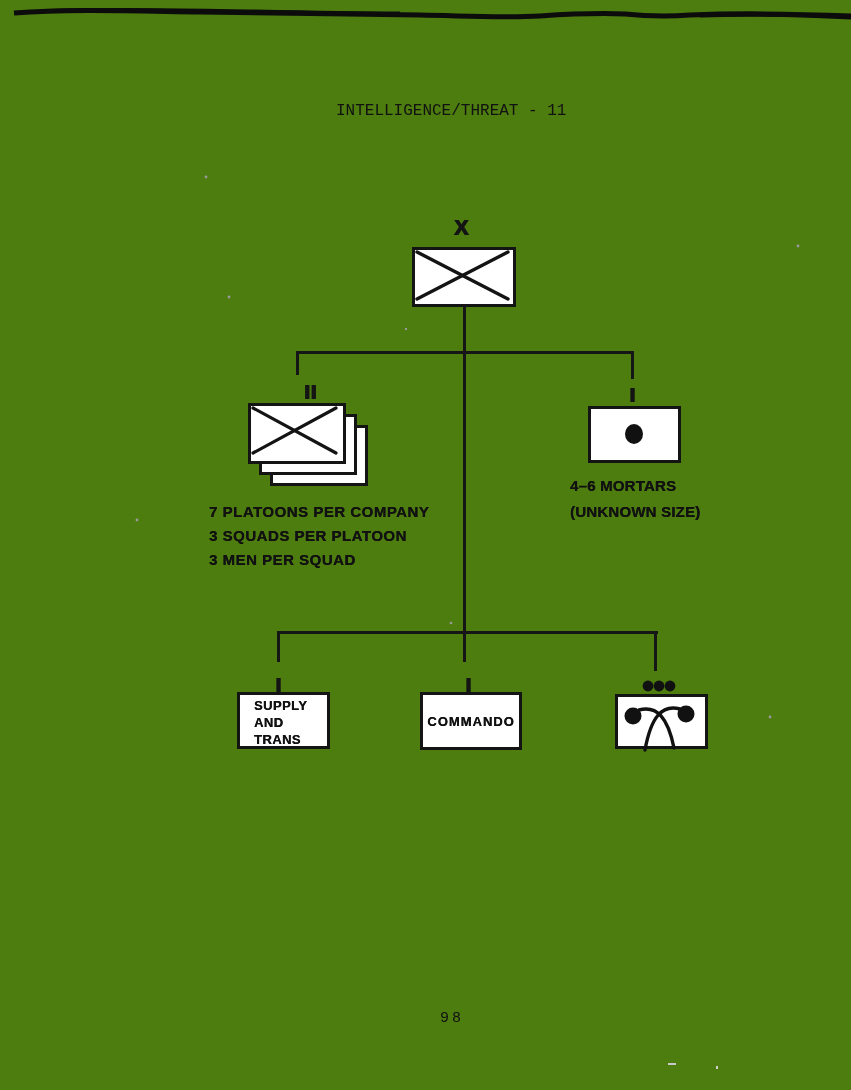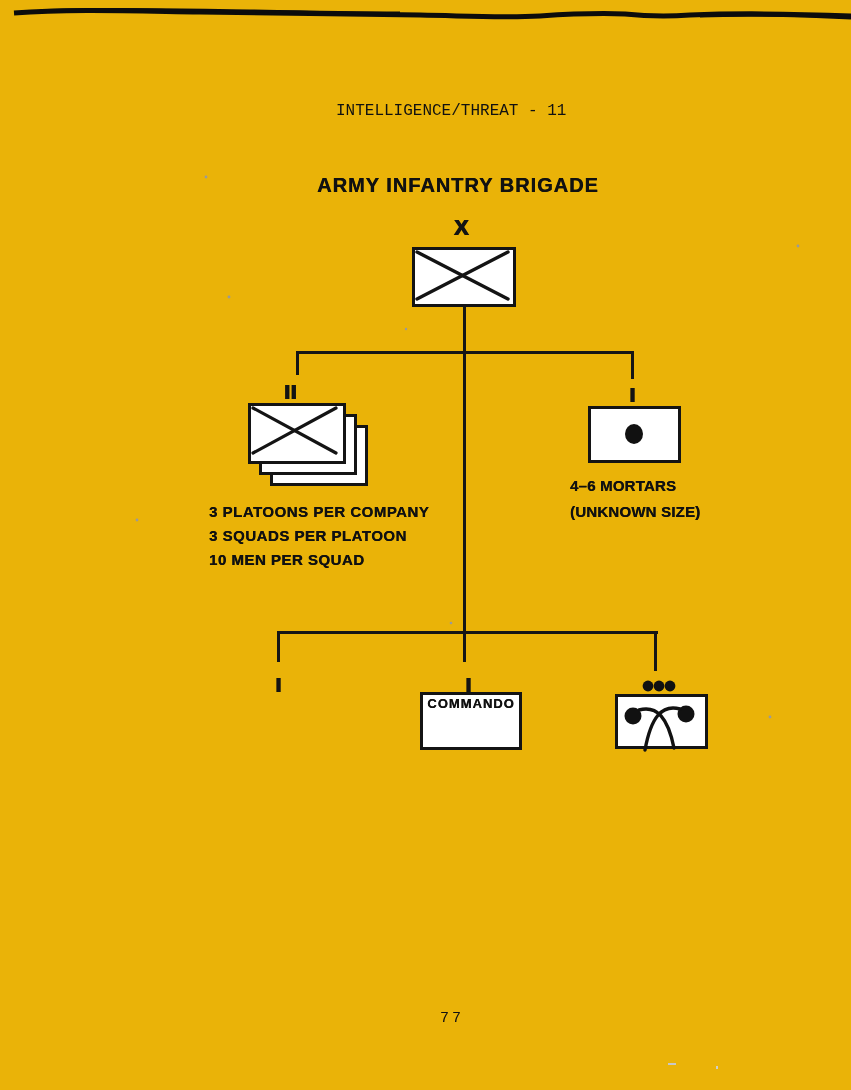--- a/index.html
+++ b/index.html
@@ -1,17 +1,17 @@
 <!DOCTYPE html>
 <html><head>
 <meta charset="utf-8">
 <style>
   html,body{margin:0;padding:0;background:#e8e8e8;}
   .page{
-    position:relative;width:851px;height:1090px;background:#eab308;
+    position:relative;width:851px;height:1090px;background:#4d7c0f;
     font-family:"Liberation Sans",sans-serif;color:#111;overflow:hidden;
     margin:0 auto;
   }
   .abs{position:absolute;}
   .typew{font-family:"Liberation Mono","DejaVu Sans Mono",monospace;}
   .hline{position:absolute;background:#161616;height:3px;}
   .vline{position:absolute;background:#161616;width:3px;}
   .ubox{position:absolute;background:#fff;border:3px solid #141414;}
   .echelon{
     position:absolute;font-weight:700;font-size:20px;line-height:1;
@@ -37,63 +37,69 @@
   }
   .overlay{position:absolute;left:0;top:0;pointer-events:none;}
 </style>
 </head>
 <body>
 
 <div class="page">
 
   <div class="abs typew" style="left:336px;top:102px;font-size:16px;white-space:nowrap;">INTELLIGENCE/THREAT - 11</div>
 
-  <div class="abs title" style="left:317px;top:174px;">ARMY INFANTRY BRIGADE</div>
 
   <div class="echelon" style="left:448px;top:217px;width:28px;font-size:22px;">X</div>
 
   <div class="ubox" style="left:412px;top:247px;width:98px;height:54px;"></div>
 
   <div class="vline" style="left:463px;top:306px;height:356px;"></div>
   <div class="hline" style="left:296px;top:351px;width:338px;"></div>
   <div class="vline" style="left:296px;top:351px;height:24px;"></div>
   <div class="vline" style="left:631px;top:351px;height:28px;"></div>
 
-  <div class="echelon" style="left:280px;top:382px;width:22px;">II</div>
+  <div class="echelon" style="left:300px;top:382px;width:22px;">II</div>
   <div class="ubox" style="left:270px;top:425px;width:92px;height:55px;"></div>
   <div class="ubox" style="left:259px;top:414px;width:92px;height:55px;"></div>
   <div class="ubox" style="left:248px;top:403px;width:92px;height:55px;"></div>
 
   <div class="abs notes" style="left:209px;top:500px;">
-    <div>3 PLATOONS PER COMPANY</div>
+    <div>7 PLATOONS PER COMPANY</div>
     <div>3 SQUADS PER PLATOON</div>
-    <div>10 MEN PER SQUAD</div>
+    <div>3 MEN PER SQUAD</div>
   </div>
 
   <div class="echelon" style="left:624px;top:385px;width:18px;">I</div>
   <div class="ubox" style="left:588px;top:406px;width:87px;height:51px;"></div>
   <div class="abs mortarlbl" style="left:570px;top:473px;">
     <div>4–6 MORTARS</div>
     <div>(UNKNOWN SIZE)</div>
   </div>
 
   <div class="hline" style="left:277px;top:631px;width:381px;"></div>
   <div class="vline" style="left:277px;top:631px;height:31px;"></div>
   <div class="vline" style="left:654px;top:631px;height:40px;"></div>
 
   <div class="echelon" style="left:270px;top:675px;width:18px;">I</div>
+  <div class="ubox" style="left:237px;top:692px;width:87px;height:51px;">
+    <div class="boxlbl" style="position:absolute;left:14px;top:2px;">
+      <div>SUPPLY</div>
+      <div>AND</div>
+      <div>TRANS</div>
+    </div>
+  </div>
 
   <div class="echelon" style="left:460px;top:675px;width:18px;">I</div>
-  <div class="ubox" style="left:420px;top:692px;width:96px;height:52px;display:flex;justify-content:center;">
+  <div class="ubox" style="left:420px;top:692px;width:96px;height:52px;display:flex;align-items:center;justify-content:center;">
     <span class="boxlbl" style="letter-spacing:1px;">COMMANDO</span>
   </div>
 
   <div class="ubox" style="left:615px;top:694px;width:87px;height:49px;"></div>
 
-  <div class="abs typew" style="left:440px;top:1010px;font-size:15px;letter-spacing:3px;">77</div>
+  <div class="abs typew" style="left:440px;top:1010px;font-size:15px;letter-spacing:3px;">98</div>
 
   <svg class="overlay" width="851" height="1090" viewBox="0 0 851 1090">
 
     <g>
       <path d="M 14 13 C 70 9 130 11 200 12 C 280 13 340 14 420 15 C 470 16 500 18 540 16 C 570 14 600 13 625 14 C 645 16 660 17 690 15 C 740 13 800 14 851 16" fill="none" stroke="#0c0c0c" stroke-width="5"></path>
       <path d="M 40 11 C 100 8 170 10 250 11 C 300 12 350 13 400 13" fill="none" stroke="#0c0c0c" stroke-width="3"></path>
       <path d="M 700 16 C 760 14 810 16 851 18" fill="none" stroke="#0c0c0c" stroke-width="3"></path>
     </g>
 
     <g stroke="#141414" stroke-width="3.4" stroke-linecap="round">

